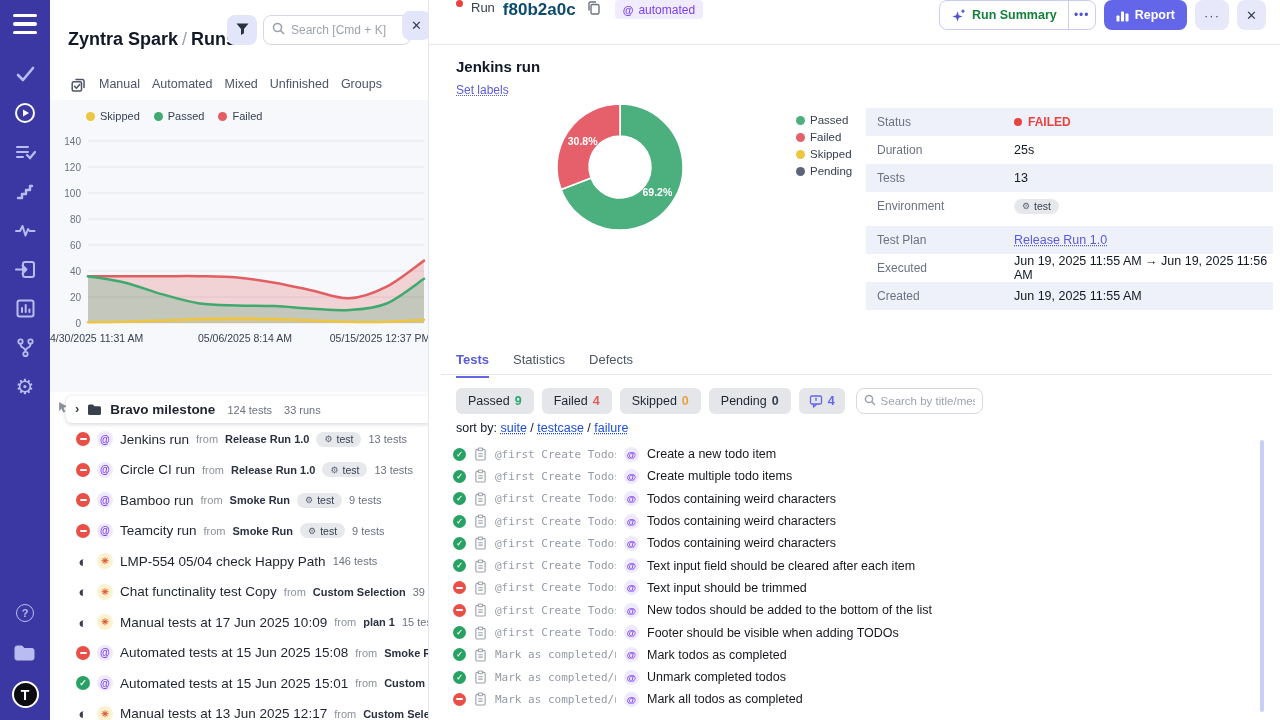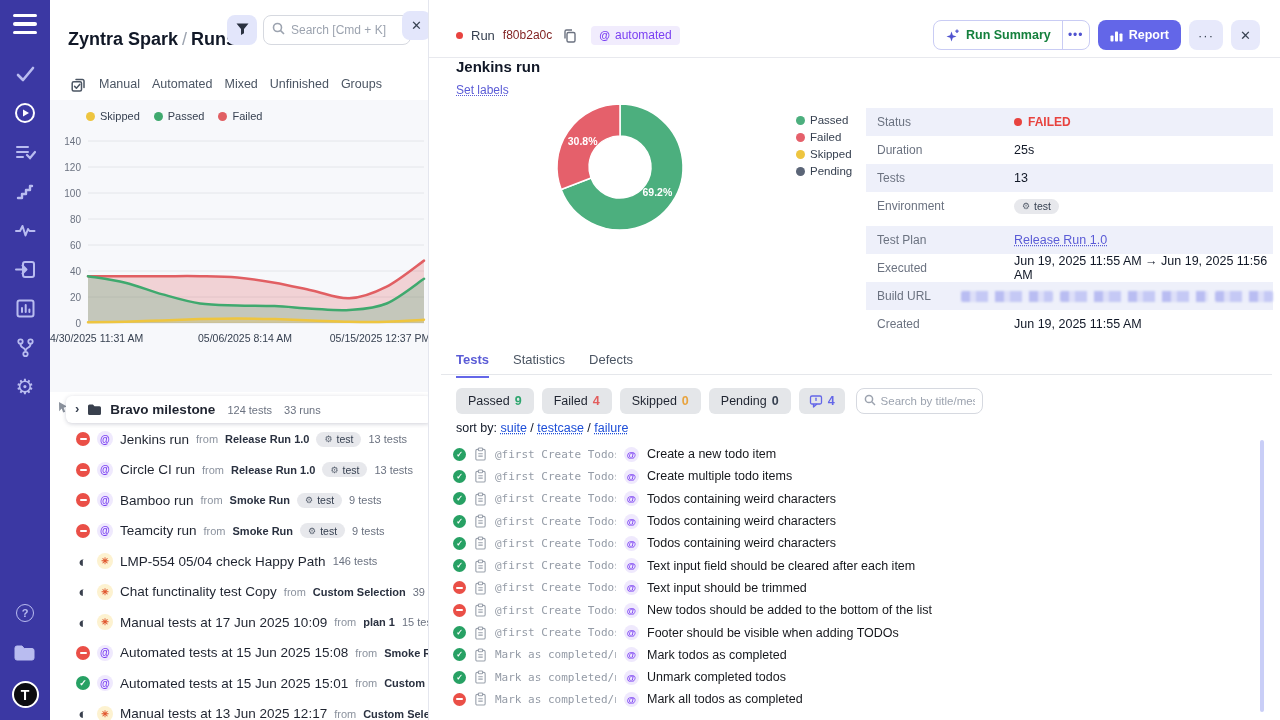--- a/index.html
+++ b/index.html
@@ -54,24 +54,24 @@
   .type-manual { background:#fdf2d0; color:#e0582f; font-size:9px; }
   .run-name { font-size:13.5px; color:#1f2430; }
   .run-from { font-size:11px; color:#8b929e; }
   .run-source { font-size:11px; font-weight:bold; color:#2a3140; }
   .env-pill { background:#e7e8ec; border-radius:10px; padding:1.5px 8px; font-size:10.5px; color:#374151; display:inline-flex; align-items:center; gap:4px; white-space:nowrap; }
   .env-pill .gear { font-size:9px; color:#5b6472; }
   .run-tests { font-size:11px; color:#6b7280; }
 
   
   #right-panel { position:absolute; left:428px; top:0; right:0; height:720px; background:#fff; border-left:1px solid #e4e6ee; }
-  .rp-topbar { position:absolute; left:0; top:13px; width:100%; height:45px; border-bottom:1px solid #e8e9ee; display:flex; align-items:center; padding:0 20px 0 27px; gap:8px; }
+  .rp-topbar { position:absolute; left:0; top:0; width:100%; height:45px; border-bottom:1px solid #e8e9ee; display:flex; align-items:flex-start; padding:0 14px 0 27px; gap:8px; }
   .dot-red { width:7px; height:7px; border-radius:50%; background:#e8433f; }
   .run-label { font-size:13px; color:#374151; }
-  .run-id { font-size:12px; font-weight:normal; color:#7f1d1d; }
+  .run-id { font-size:17px; font-weight:bold; color:#0c4a6e; }
   .copy-btn { display:flex; align-items:center; cursor:pointer; margin-left:2px; }
   .auto-badge { margin-left:6px; background:#f1ecfd; border-radius:4px; padding:2.5px 8px; display:flex; align-items:center; gap:5px; font-size:12px; color:#7a3ff2; cursor:pointer; }
   .auto-badge .at { font-weight:bold; font-size:11px; }
   .rp-actions { margin-left:auto; display:flex; align-items:center; gap:8px; }
   .split-btn { height:30px; border:1px solid #c9ccf4; border-radius:8px; display:flex; align-items:stretch; overflow:hidden; background:#fff; }
   .split-main { display:flex; align-items:center; gap:6px; padding:0 11px; font-size:12.5px; color:#15803d; font-weight:bold; cursor:pointer; }
   .split-dots { width:27px; border-left:1px solid #c9ccf4; display:flex; align-items:center; justify-content:center; color:#5053cf; font-size:12px; letter-spacing:1px; cursor:pointer; }
   .report-btn { height:30px; background:#6366e8; border-radius:8px; color:#fff; font-size:12.5px; font-weight:bold; display:flex; align-items:center; gap:6px; padding:0 12px; cursor:pointer; }
   .sq-btn { height:30px; background:#e7e9fb; border-radius:8px; color:#374151; display:flex; align-items:center; justify-content:center; cursor:pointer; }
   .more-btn { width:34px; letter-spacing:1px; font-size:13px; }
@@ -518,31 +518,20 @@
   </div>
       <div class="info-row">
     <span class="info-label">Executed</span>
     <div class="info-value">
 
       <span>Jun 19, 2025 11:55 AM → Jun 19, 2025 11:56 AM</span>
 
     </div>
   </div>
       <div class="info-row">
-    <span class="info-label">Build URL</span>
-    <div class="info-value">
-
-      <span class="redacted">
-            <i></i>
-            <i></i>
-            <i></i>
-          </span>
-    </div>
-  </div>
-      <div class="info-row">
     <span class="info-label">Created</span>
     <div class="info-value">
 
       <span>Jun 19, 2025 11:55 AM</span>
 
     </div>
   </div>
     </div>
 
   <div class="rp-tabs">

